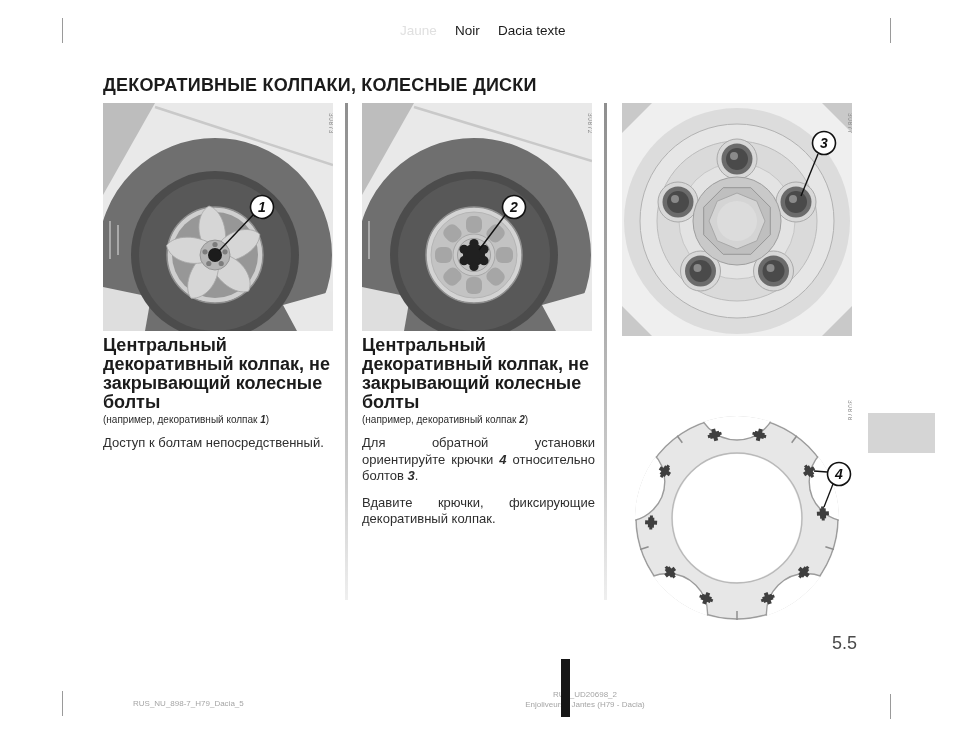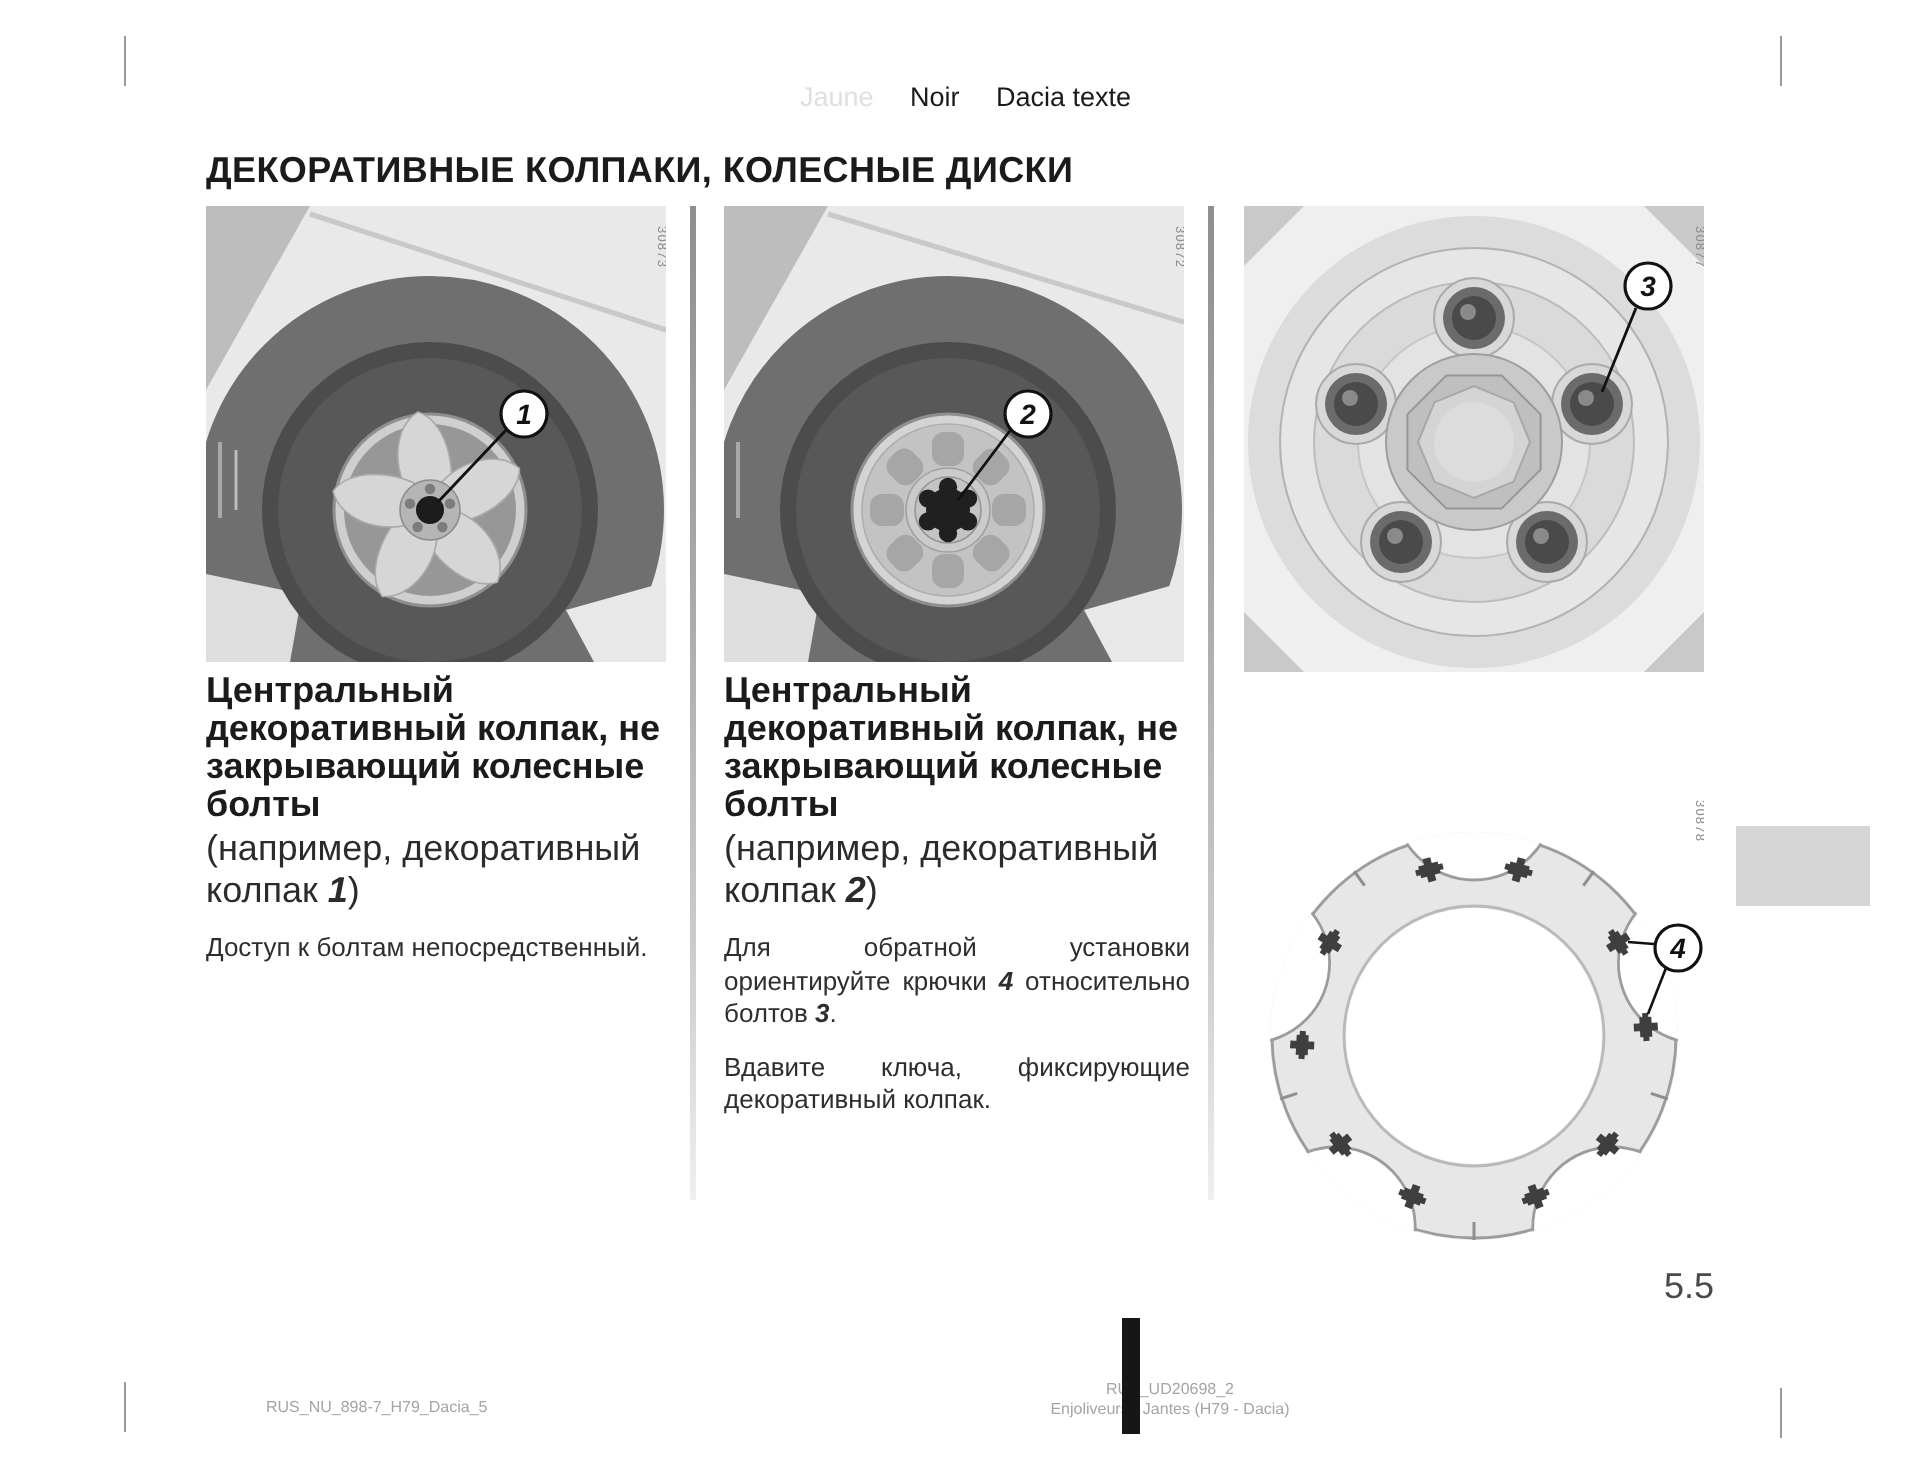--- a/index.html
+++ b/index.html
@@ -3,34 +3,34 @@
 <meta charset="utf-8">
 <style>
   html,body{margin:0;padding:0;}
   body{
     width:954px;height:739px;position:relative;background:#ffffff;
     font-family:"Liberation Sans","DejaVu Sans",sans-serif;overflow:hidden;
   }
   
   .crop{position:absolute;width:1px;height:25px;background:#9a9a9a;}
   
-  .hdr-label{position:absolute;top:41px;font-size:13.5px;color:#1a1a1a;}
+  .hdr-label{position:absolute;top:23px;font-size:13.5px;color:#1a1a1a;}
   .hdr-jaune{color:#e0e0e0;}
   
   .page-title{position:absolute;left:103px;top:75px;font-size:18px;font-weight:bold;
     color:#1b1b1b;letter-spacing:.2px;}
   
   .fig{position:absolute;}
   
   .divider{position:absolute;width:3px;top:103px;height:497px;
     background:linear-gradient(to bottom,#8f8f8f 0%,#aaaaaa 40%,#cccccc 75%,#efefef 100%);}
   
   .col{position:absolute;width:233px;color:#2e2e2e;}
   .col h2{margin:0;font-size:18px;line-height:19px;font-weight:bold;color:#1b1b1b;}
-  .example{margin:2px 0 0 0;font-size:18px;color:#2b2b2b;}
+  .example{margin:2px 0 0 0;font-size:10px;color:#2b2b2b;}
   .example .ref,.para .ref{font-weight:bold;font-style:italic;}
   .para{margin:10px 0 0 0;font-size:13px;line-height:16.5px;}
   .just{text-align:justify;}
   
   .section-tab{position:absolute;left:868px;top:413px;width:67px;height:40px;background:#d5d5d5;}
   
   .page-number{position:absolute;left:832px;top:633px;font-size:18px;color:#4a4a4a;}
   
   .footer-left{position:absolute;left:133px;top:699px;font-size:8px;color:#a5a5a5;}
   .footer-right{position:absolute;left:519px;top:690px;width:132px;text-align:center;
@@ -272,21 +272,21 @@
 <div class="col" style="left:103px;top:336px;">
   <h2>Центральный декоративный колпак, не закрывающий колесные болты</h2>
   <p class="example"><span>(например, декоративный колпак </span><span class="ref">1</span><span>)</span></p>
   <p class="para">Доступ к болтам непосредственный.</p>
 </div>
 
 <div class="col" style="left:362px;top:336px;">
   <h2>Центральный декоративный колпак, не закрывающий колесные болты</h2>
   <p class="example"><span>(например, декоративный колпак </span><span class="ref">2</span><span>)</span></p>
   <p class="para just"><span>Для обратной установки ориентируйте крючки </span><span class="ref">4</span><span> относительно болтов </span><span class="ref">3</span><span>.</span></p>
-  <p class="para just">Вдавите ключа, фиксирующие декора­тивный колпак.</p>
+  <p class="para just">Вдавите крючки, фиксирующие декора­тивный колпак.</p>
 </div>
 
 <div class="section-tab"></div>
 
 <div class="page-number">5.5</div>
 
 <div class="footer-left">RUS_NU_898-7_H79_Dacia_5</div>
 <div class="footer-right">
   <div>RUS_UD20698_2</div>
   <div>Enjoliveurs - Jantes (H79 - Dacia)</div>

